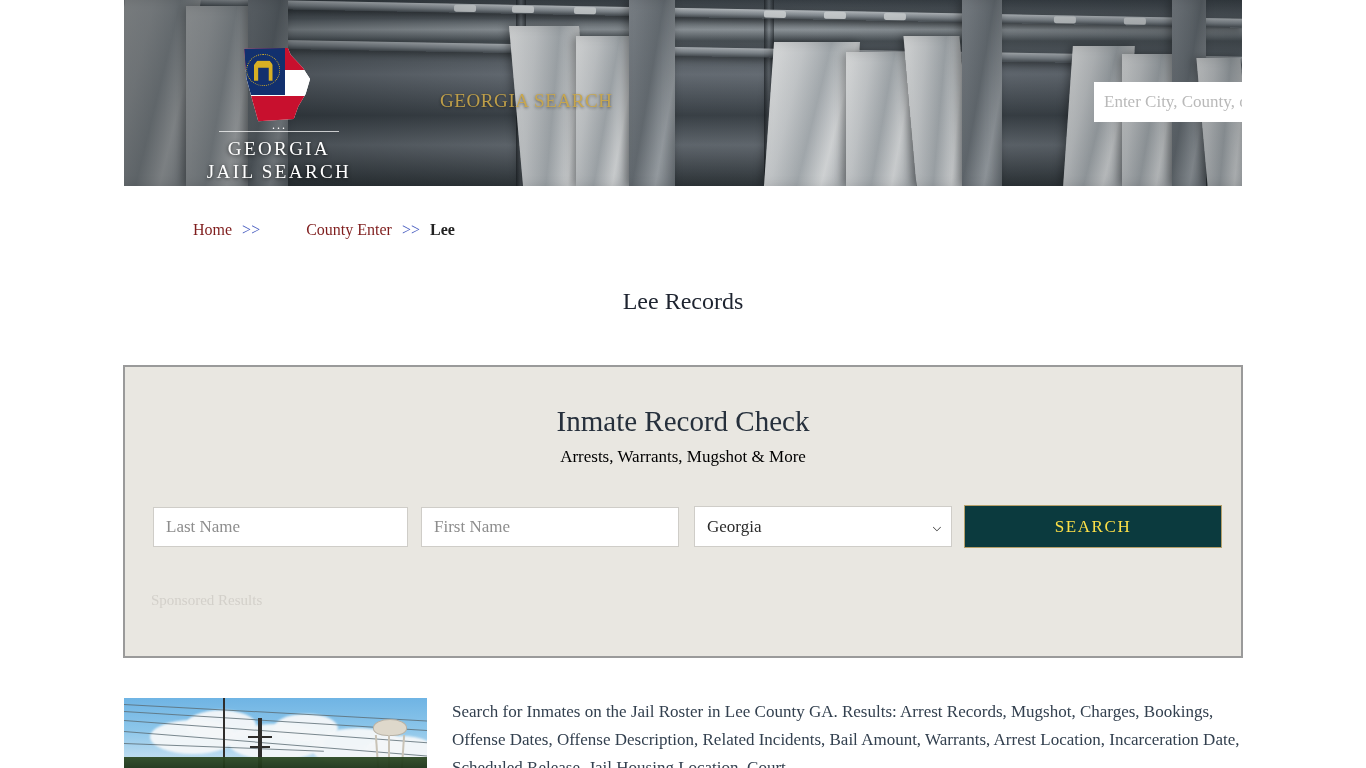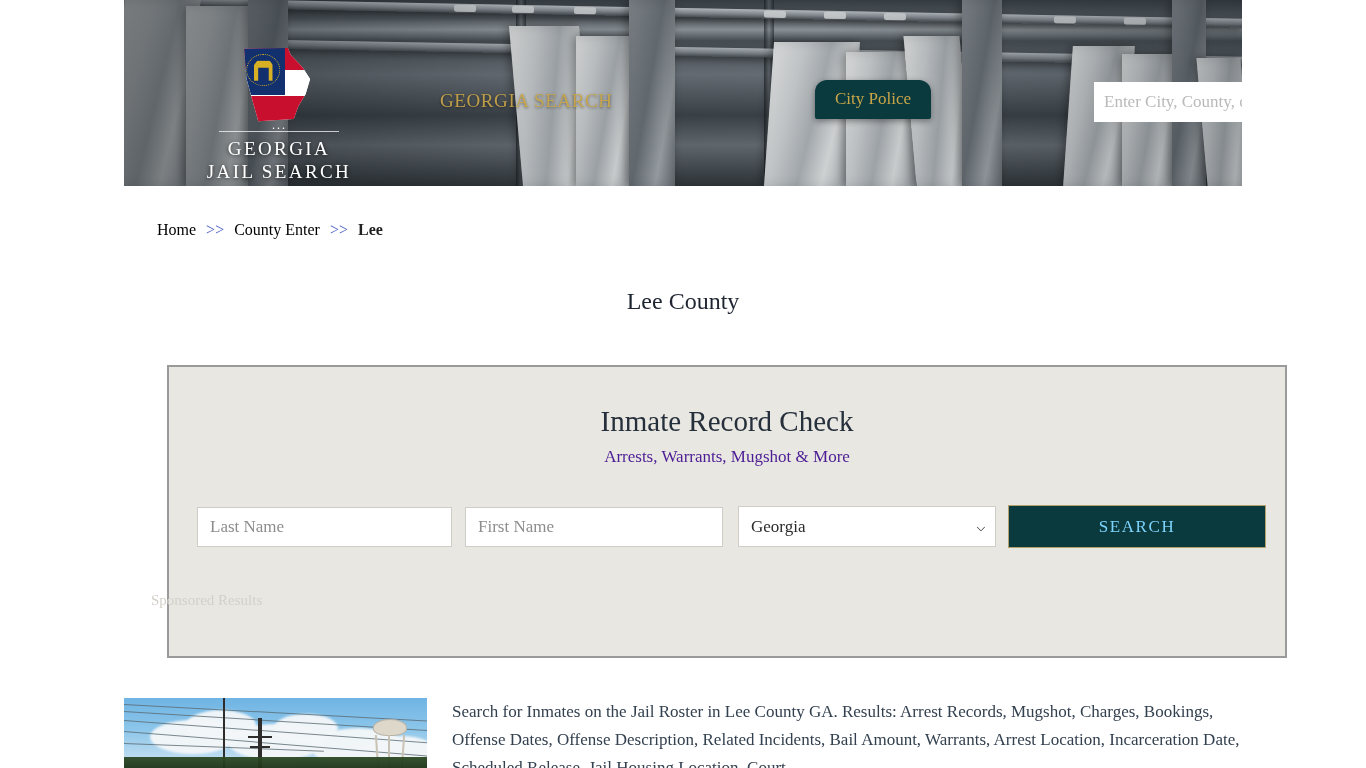--- a/index.html
+++ b/index.html
@@ -101,58 +101,58 @@
   .hdr-search { position:absolute; left:970px; top:82px; z-index:6; display:flex; }
   .hdr-search input {
     width:223px; height:40px; border:none; outline:none;
     background:#fff; padding:0 10px; font-size:17px;
     font-family:"Liberation Serif", serif; color:#333;
   }
   .hdr-search input::placeholder { color:#b9b9b9; }
 
   
   .breadcrumb { position:absolute; left:157px; top:221px; font-size:16px; color:#333; }
-  .breadcrumb a { color:#000000; text-decoration:none; }
+  .breadcrumb a { color:#7f1d1d; text-decoration:none;margin-left:36px; }
   .breadcrumb .sep { color:#4a5fc1; margin:0 6px; }
   .breadcrumb .cur { color:#222; font-weight:bold; }
 
   
   .page-title {
     position:absolute; left:0; right:0; top:272px; text-align:center;
     font-size:24px; color:#1e2430; font-weight:400;
     font-family:"Liberation Serif", serif;
   }
 
   
   .panel {
     position:absolute; left:123px; top:365px; width:1120px; height:293px;
-    background:#e9e7e1; border:2px solid #9a9a9a;margin-left:44px;
+    background:#e9e7e1; border:2px solid #9a9a9a;
   }
   .panel-title { text-align:center; margin-top:38px; font-size:29px; color:#26303c; font-weight:400; }
-  .panel-sub { text-align:center; margin-top:9px; font-size:17px; color:#4c1d95; }
+  .panel-sub { text-align:center; margin-top:9px; font-size:17px; color:#000000; }
 
   .form-row { position:absolute; left:28px; top:138px; display:flex; align-items:center; }
   .fld {
     height:40px; border:1px solid #cfcdc8; background:#fff;
     font-family:"Liberation Serif", serif; font-size:17px; color:#3a3a3a;
     padding:0 12px; outline:none;
   }
   .fld::placeholder { color:#8d8d8d; }
   #first-name { width:258px; margin-right:15px; }
   #last-name  { width:255px; margin-right:13px; }
   .sel-wrap { position:relative; margin-right:12px; }
   select.fld {
     width:258px; height:41px; appearance:none; -webkit-appearance:none;
     padding-right:30px; background:#fff; cursor:pointer; color:#2b2b2b;
   }
   .sel-caret { position:absolute; right:11px; top:50%; transform:translateY(-50%);
     pointer-events:none; font-size:11px; color:#111; }
   .search-btn {
     width:258px; height:43px; background:#0b3a3e; border:1px solid #b6a06a;
-    color:#7dd3fc; font-family:"Liberation Serif", serif; font-size:17px;
+    color:#fde047; font-family:"Liberation Serif", serif; font-size:17px;
     letter-spacing:1.6px; cursor:pointer;
   }
   .sponsored { position:absolute; left:151px; top:592px; font-size:15px; color:#d3d0ca; }
 
   
   .bottom { position:absolute; left:124px; top:698px; width:1118px; display:flex; }
   .county-photo { width:303px; height:70px; overflow:hidden; position:relative; flex:0 0 303px; }
   .sky { position:absolute; inset:0; background:linear-gradient(180deg,#6fb4e4 0%, #8cc6ea 45%, #cfe4f2 100%); }
   .cloud { position:absolute; background:#f4f7f9; border-radius:50%; filter:blur(1px); opacity:.96; }
   .wire { position:absolute; height:1px; background:#5a6a72; opacity:.8; transform-origin:left center; }
@@ -227,38 +227,37 @@
         </div>
       </div>
       <div class="logo-rule"></div>
       <div class="logo-text">GEORGIA</div>
       <div class="logo-text" style="margin-top:1px;">JAIL SEARCH</div>
     </div>
 
     <div class="roster-search-label">GEORGIA SEARCH</div>
 
     <div class="nav-btns">
-      <button class="nav-btn">City Police</button>
     </div>
 
     <div class="hdr-search">
       <input type="text" placeholder="Enter City, County, or Facility" style="">
 
     </div>
   </div>
 
   <div class="breadcrumb">
     <a href="#">Home</a>
     <span class="sep">&gt;&gt;</span>
     <a href="#">County Enter</a>
     <span class="sep">&gt;&gt;</span>
     <span class="cur">Lee</span>
   </div>
 
-  <h1 class="page-title">Lee County</h1>
+  <h1 class="page-title">Lee Records</h1>
 
   <div class="panel">
     <div class="panel-title">Inmate Record Check</div>
     <div class="panel-sub">Arrests, Warrants, Mugshot &amp; More</div>
 
     <div class="form-row">
       <input id="last-name" class="fld" type="text" placeholder="Last Name" style="">
       <input id="first-name" class="fld" type="text" placeholder="First Name" style="">
       <span class="sel-wrap">
         <select class="fld">

